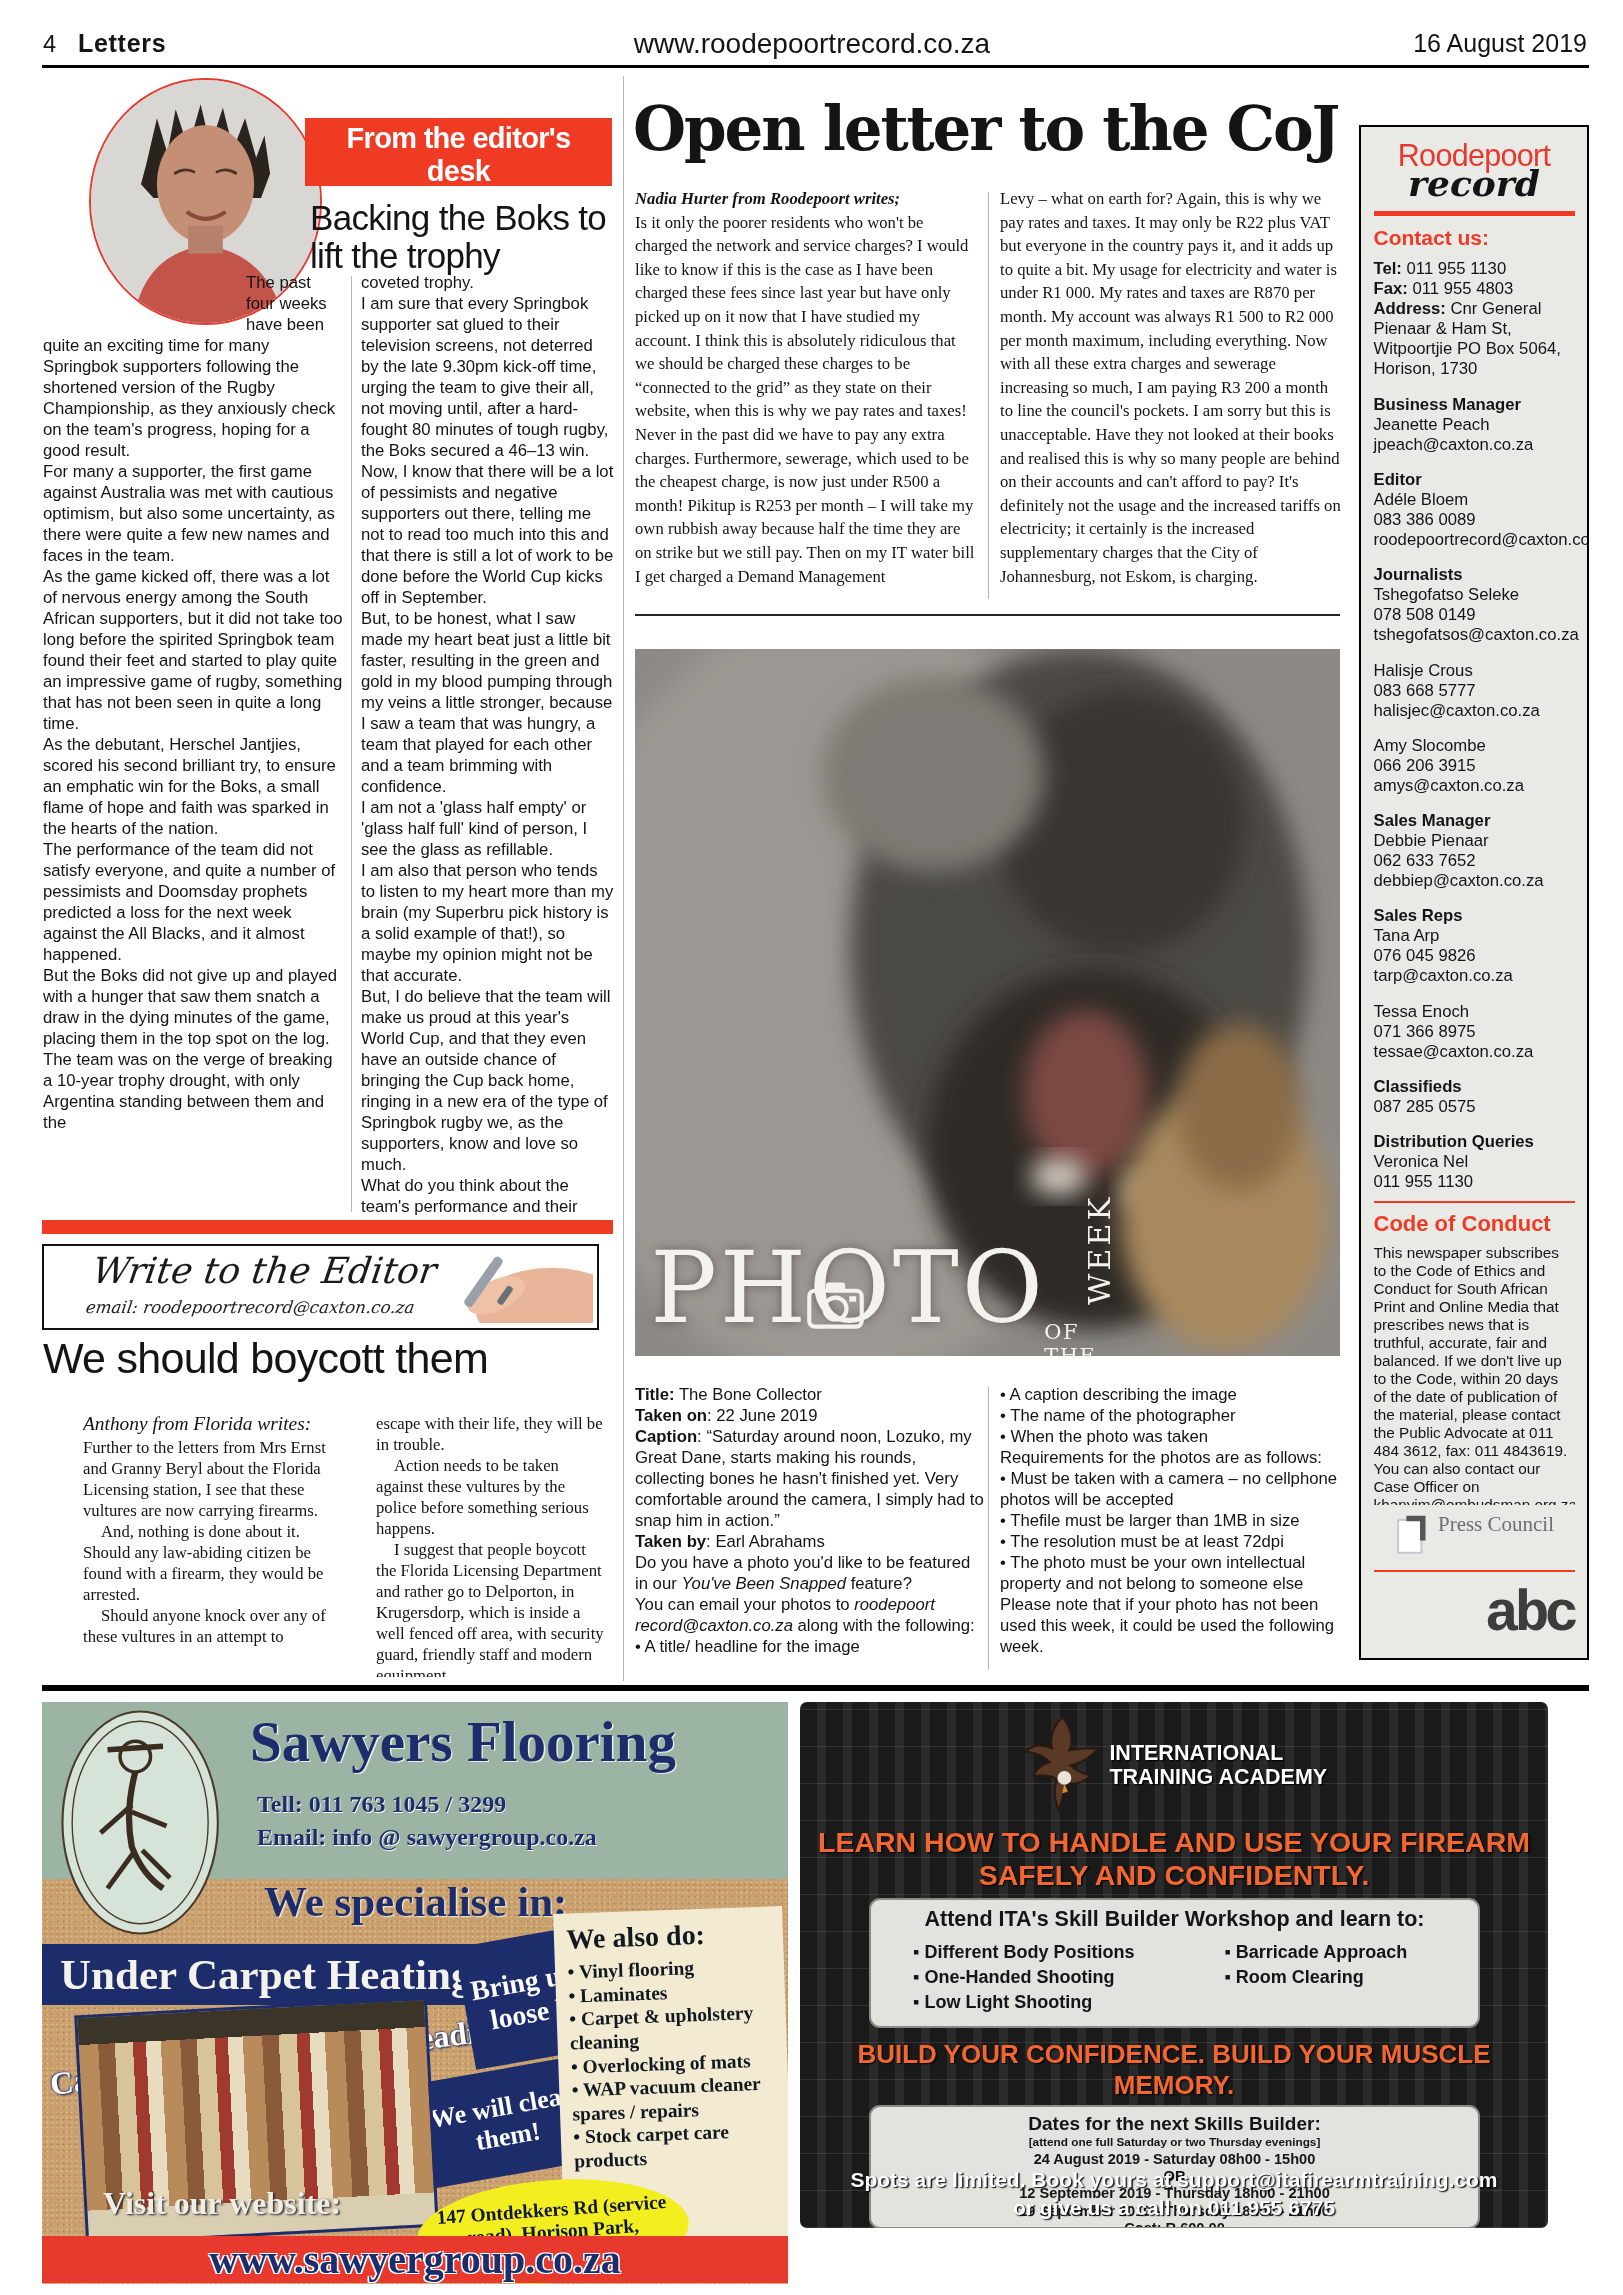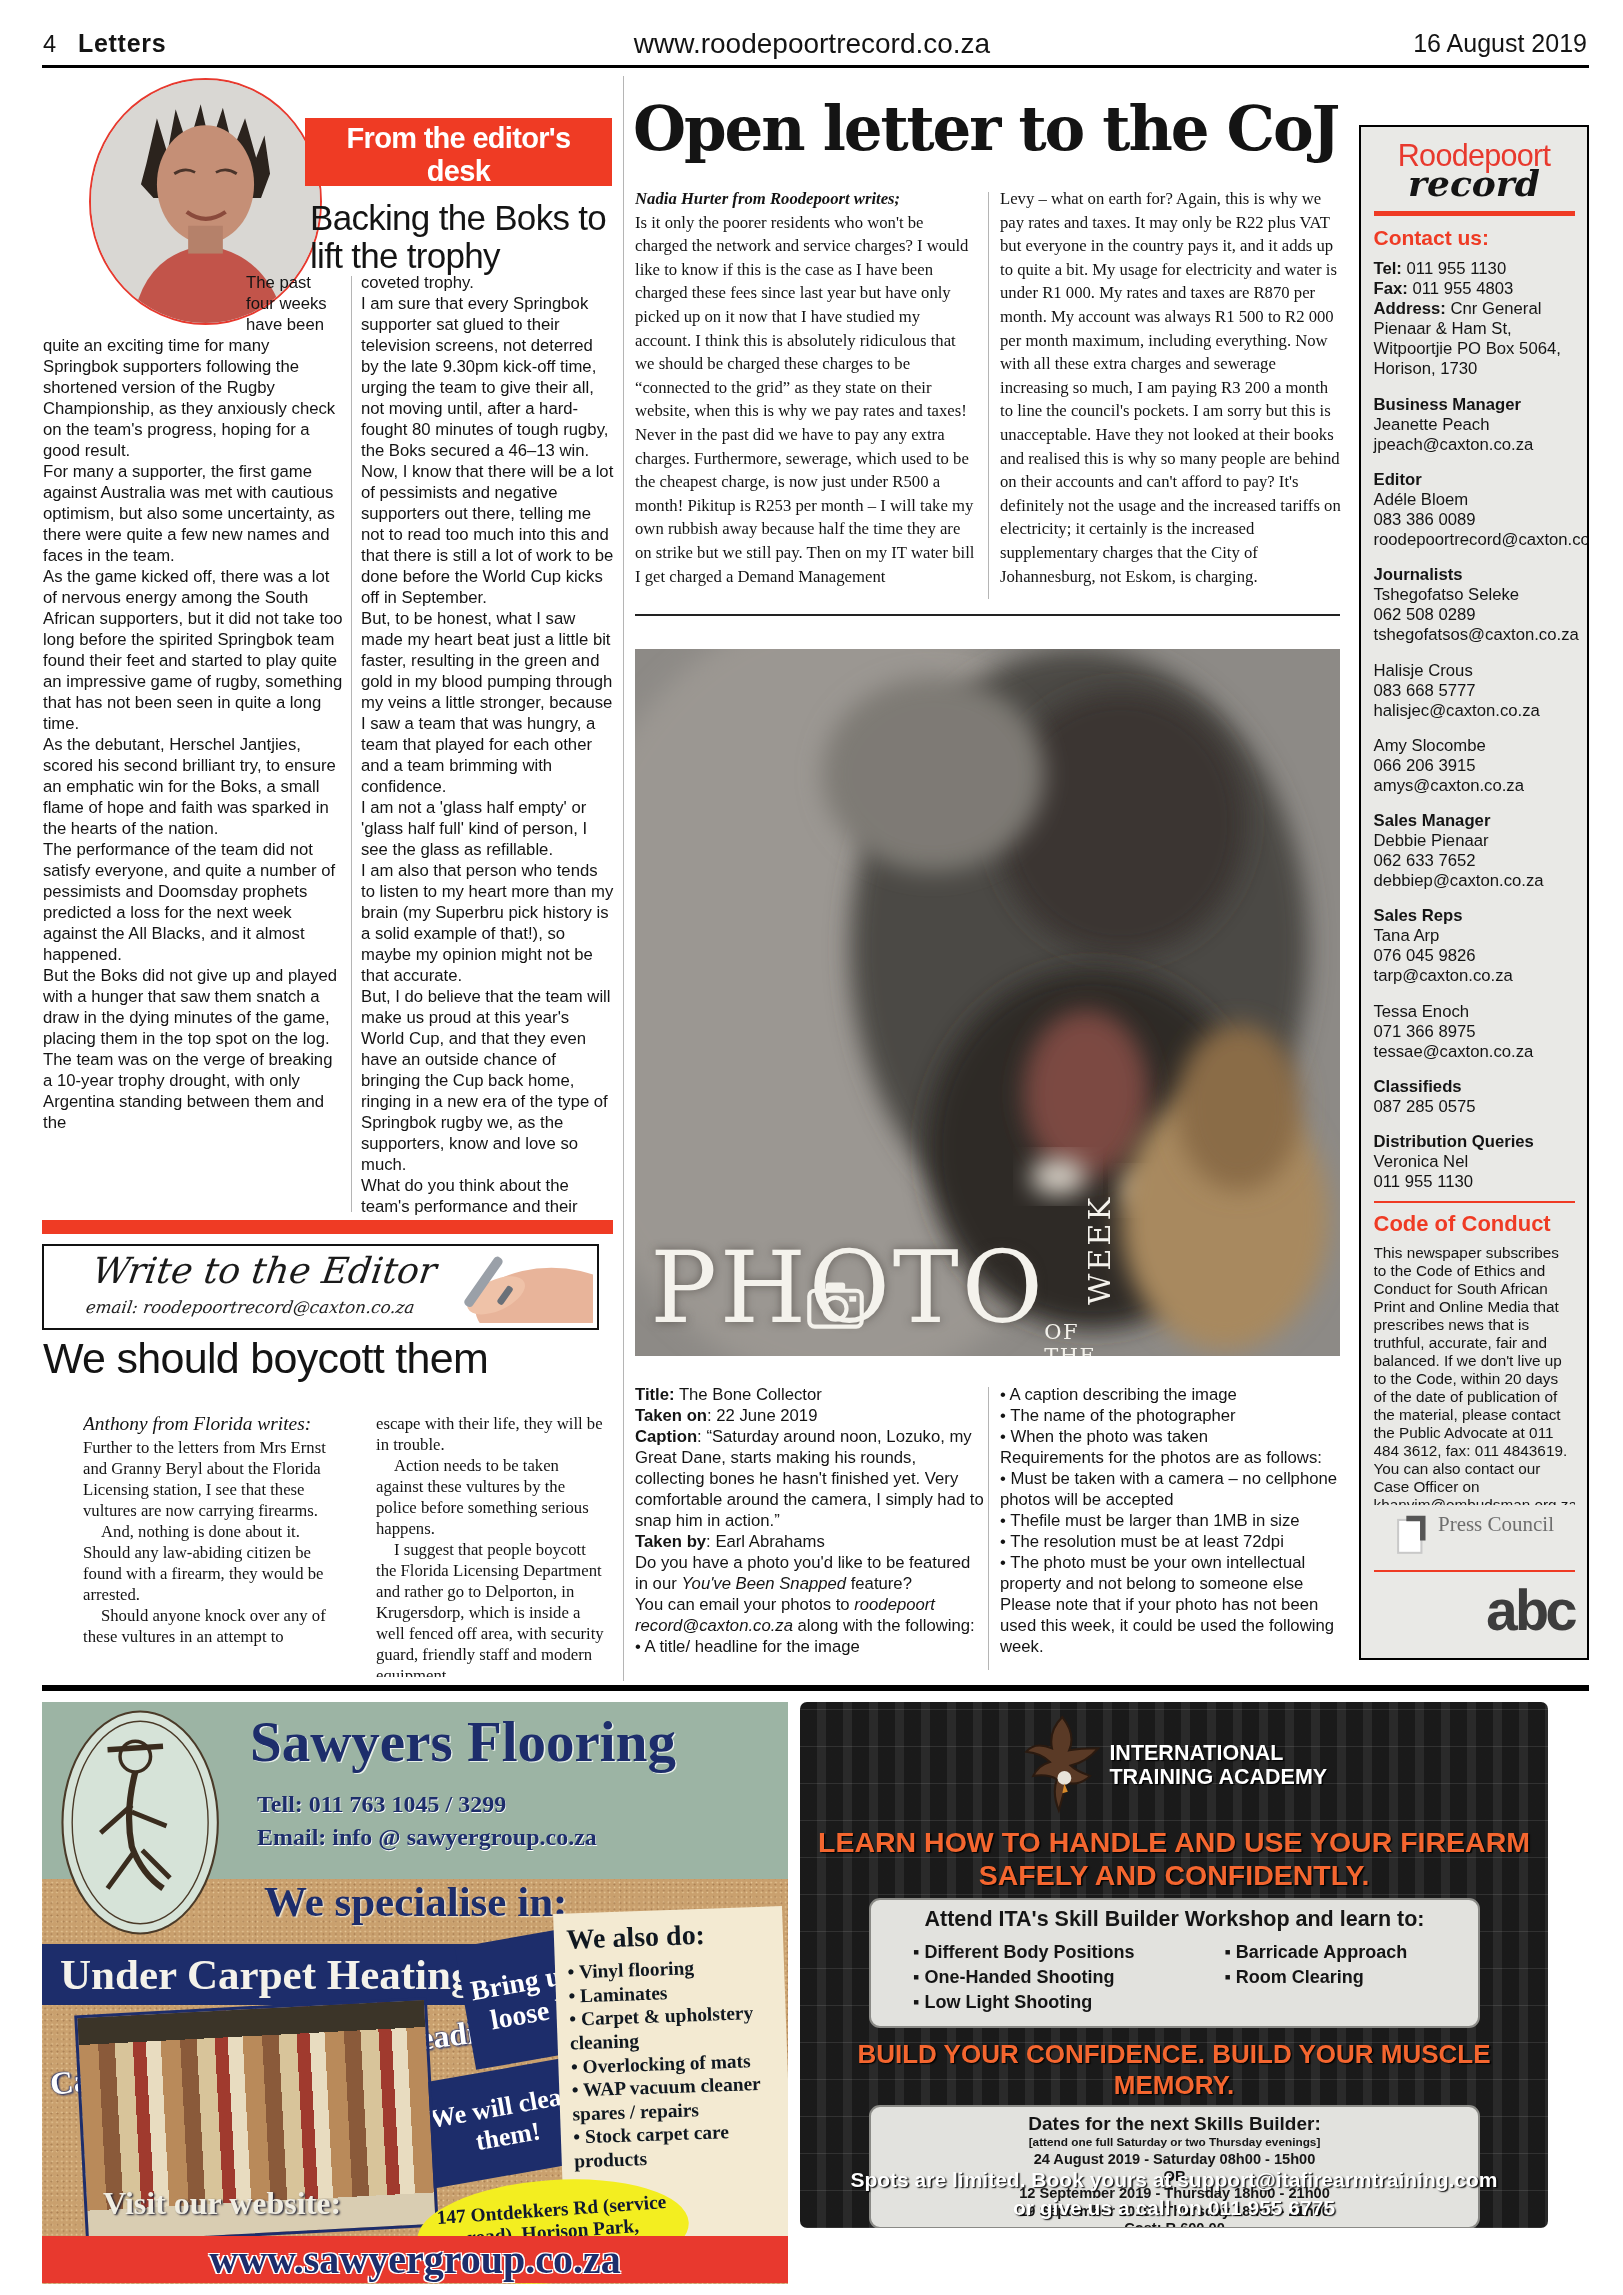--- a/index.html
+++ b/index.html
@@ -270,21 +270,21 @@
       </div>
     <div class="sb-grp">
         <div class="gt">Editor</div>
         <div class="pl">Adéle Bloem
 083 386 0089
 roodepoortrecord@caxton.co.za</div>
       </div>
     <div class="sb-grp">
         <div class="gt">Journalists</div>
         <div class="pl">Tshegofatso Seleke
-062 508 0289
+078 508 0149
 tshegofatsos@caxton.co.za</div>
       </div>
     <div class="sb-grp">
         <div class="pl">Halisje Crous
 083 668 5777
 halisjec@caxton.co.za</div>
       </div>
     <div class="sb-grp">
         <div class="pl">Amy Slocombe
 066 206 3915

